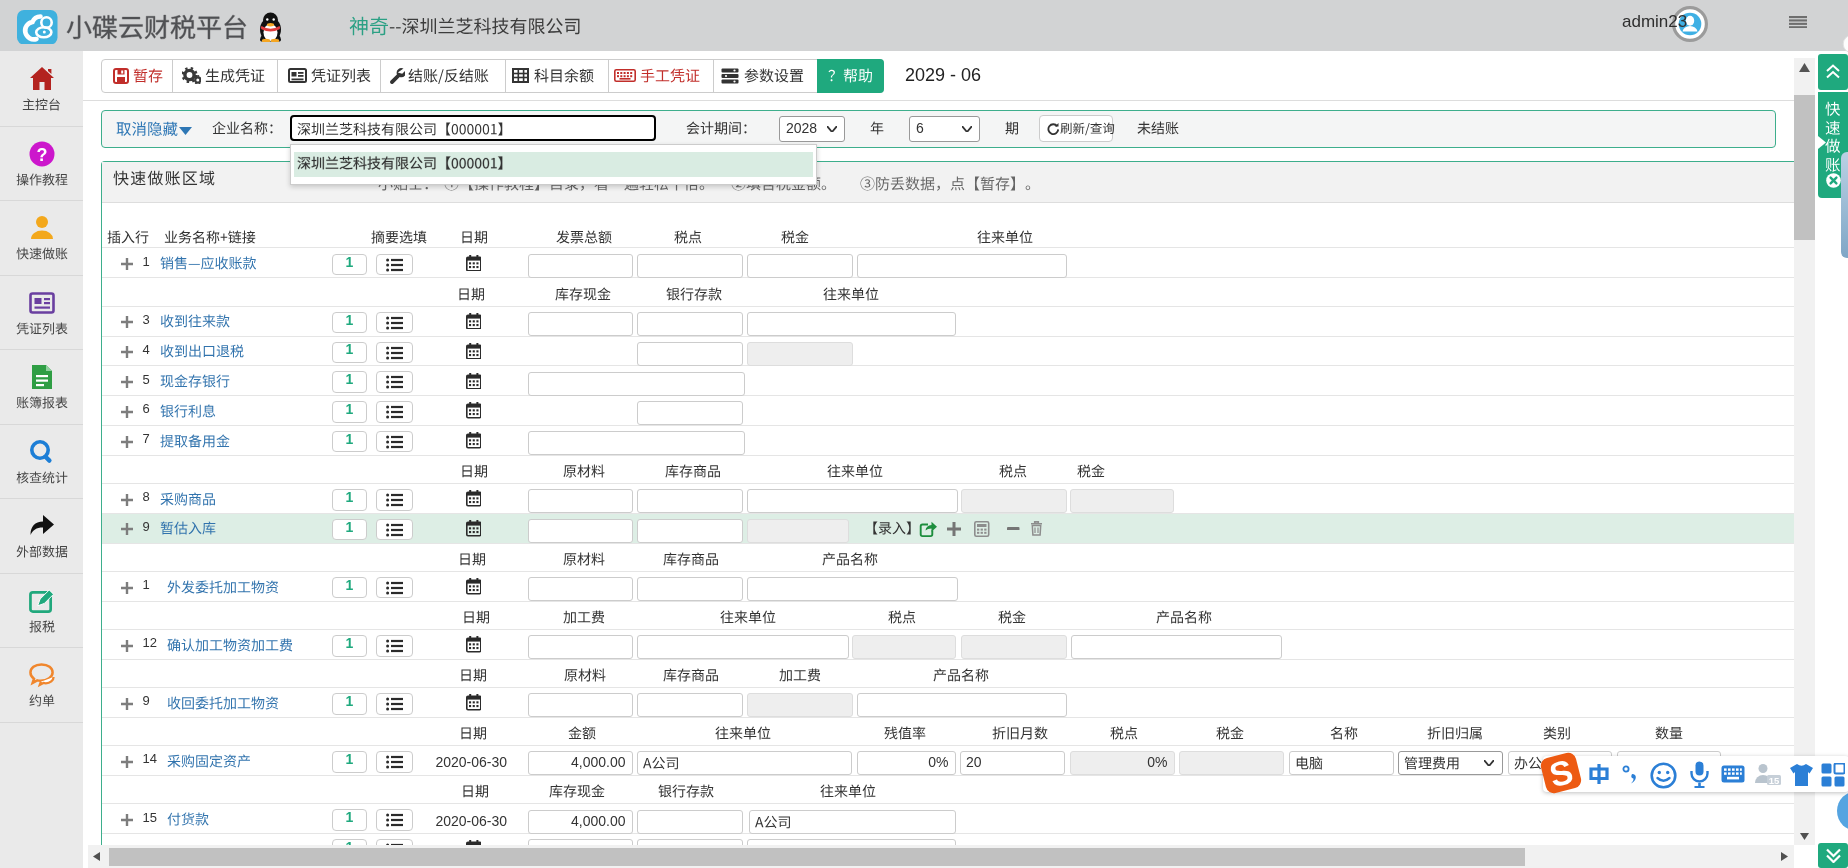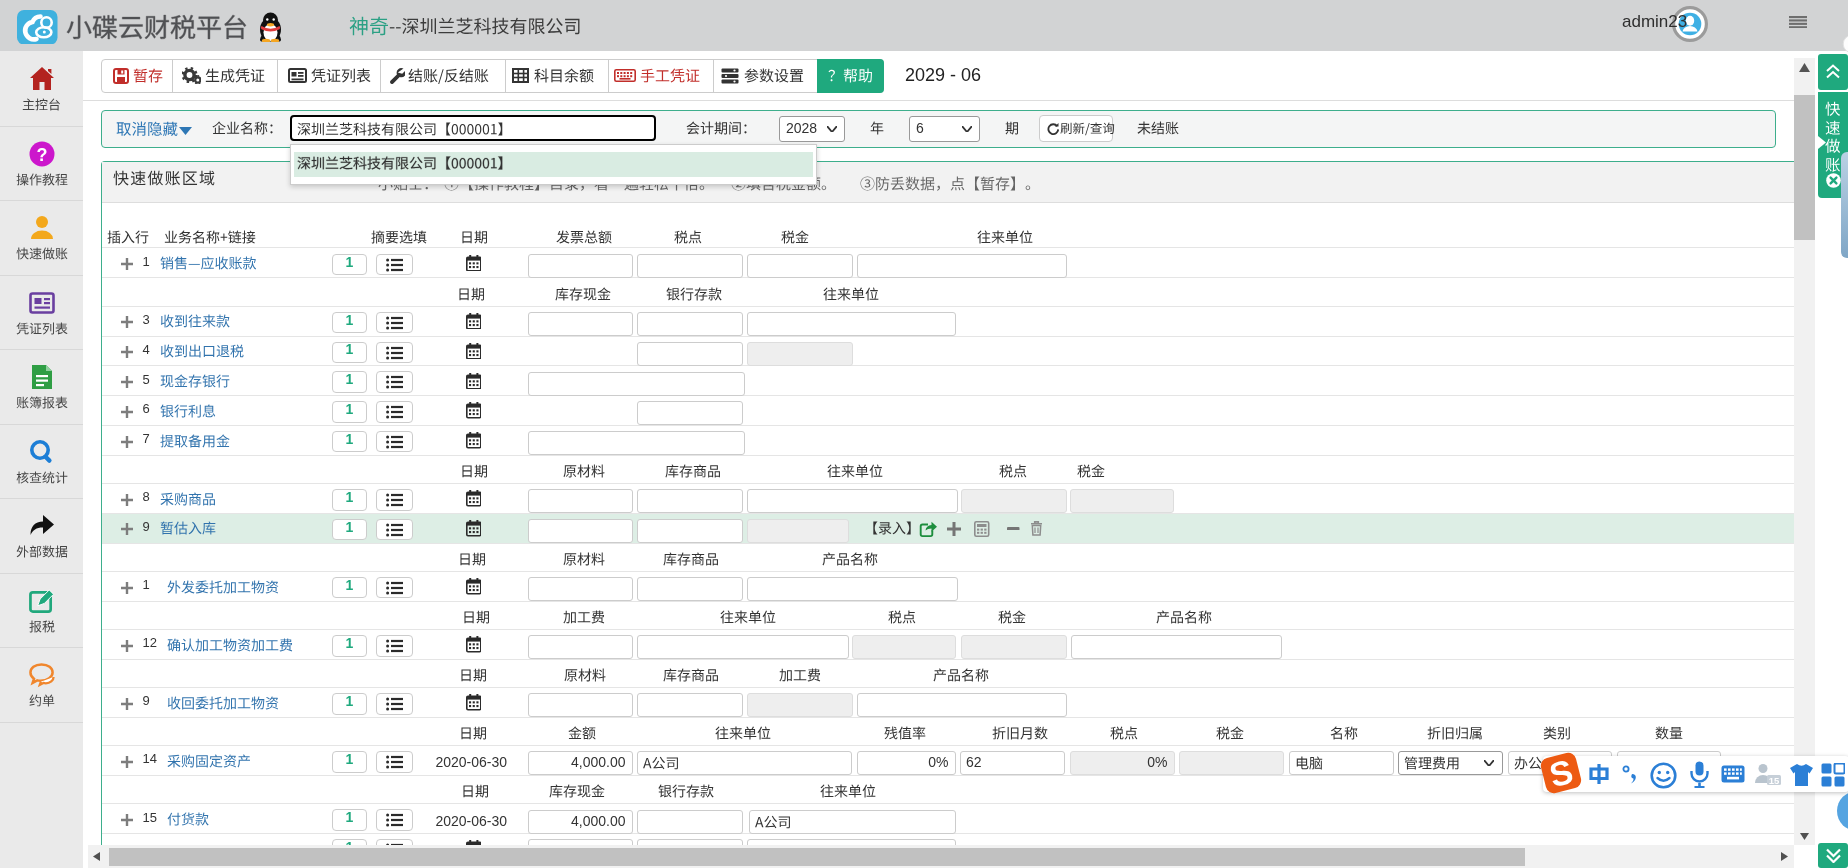--- a/index.html
+++ b/index.html
@@ -1548,21 +1548,21 @@
 <svg style="position:absolute;left:643.0px;top:756.4px;overflow:visible" width="36.5" height="17.5" viewBox="0 -880 2608 1250">
       <g fill="#333">
         <use href="#g174" xlink:href="#g174" x="0"></use>
         <use href="#g18" xlink:href="#g18" x="608"></use>
         <use href="#g19" xlink:href="#g19" x="1608"></use>
       </g>
     </svg>
 <div style="position:absolute;left:856.5px;top:751.4px;width:99.0px;height:24.0px;background:#fff;border:1px solid #ccc;border-radius:3px"></div>
 <div style="position:absolute;top:755.4px;font-size:14.0px;color:#333;font-weight:normal;line-height:1;white-space:nowrap;right:899.5px">0%</div>
 <div style="position:absolute;left:960.0px;top:751.4px;width:105.0px;height:24.0px;background:#fff;border:1px solid #ccc;border-radius:3px"></div>
-<div style="position:absolute;top:755.4px;font-size:14.0px;color:#333;font-weight:normal;line-height:1;white-space:nowrap;left:966.0px">62</div>
+<div style="position:absolute;top:755.4px;font-size:14.0px;color:#333;font-weight:normal;line-height:1;white-space:nowrap;left:966.0px">20</div>
 <div style="position:absolute;left:1070.0px;top:751.4px;width:104.5px;height:24.0px;background:#eee;border:1px solid #ddd;border-radius:3px"></div>
 <div style="position:absolute;top:755.4px;font-size:14.0px;color:#333;font-weight:normal;line-height:1;white-space:nowrap;right:680.5px">0%</div>
 <div style="position:absolute;left:1179.0px;top:751.4px;width:104.5px;height:24.0px;background:#eee;border:1px solid #ddd;border-radius:3px"></div>
 <div style="position:absolute;left:1288.5px;top:751.4px;width:105.0px;height:24.0px;background:#fff;border:1px solid #ccc;border-radius:3px"></div>
 <svg style="position:absolute;left:1294.5px;top:756.4px;overflow:visible" width="28.0" height="17.5" viewBox="0 -880 2000 1250">
       <g fill="#333">
         <use href="#g175" xlink:href="#g175" x="0"></use>
         <use href="#g176" xlink:href="#g176" x="1000"></use>
       </g>
     </svg>

